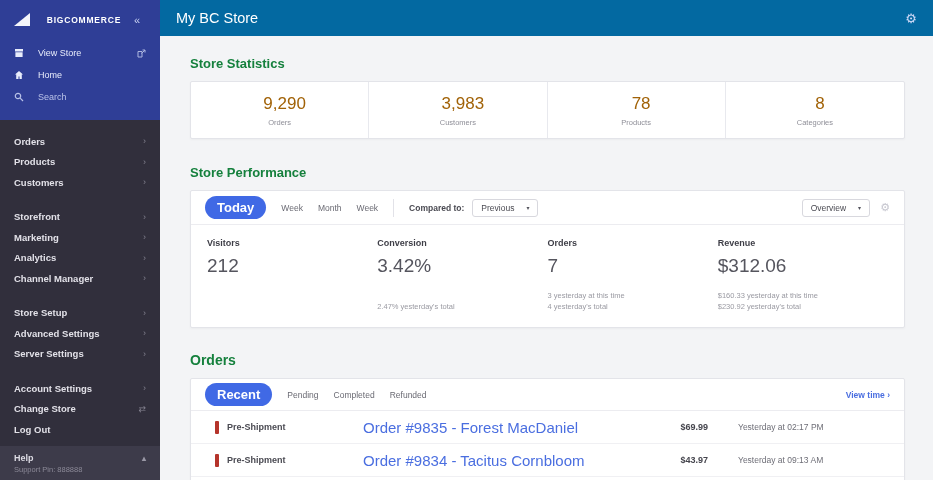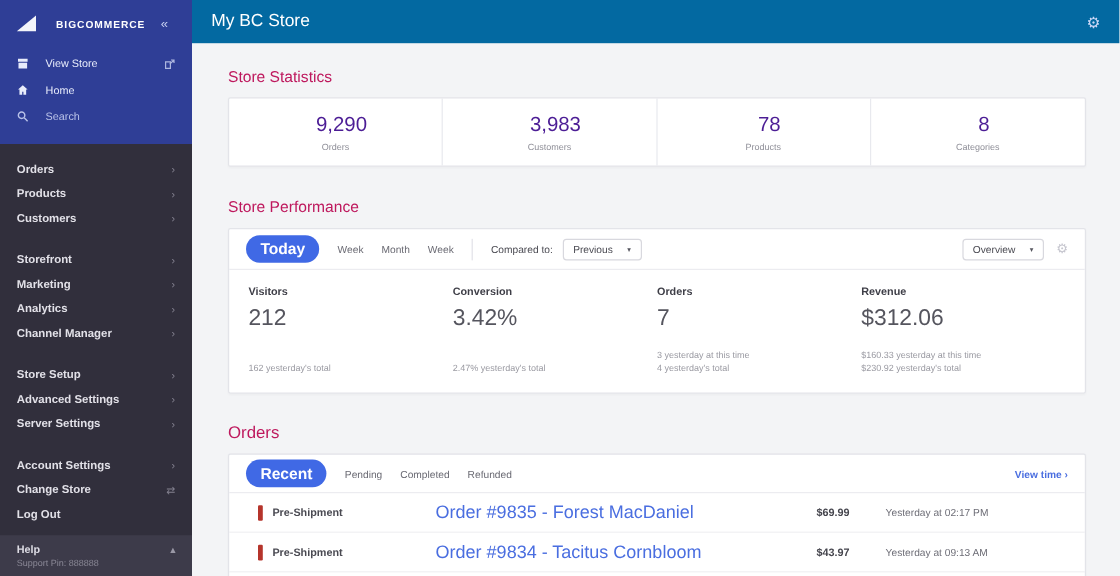--- a/index.html
+++ b/index.html
@@ -29,42 +29,42 @@
   .help-caret { margin-left:auto; color:#9a98a6; font-size:8px; }
   .help-pin { color:#8b8997; font-size:7.5px; margin-top:2px; }
 
   
   .main { flex:1; display:flex; flex-direction:column; }
   .topbar { height:36px; background:#0369a1; display:flex; align-items:center; padding:0 16px; flex:none; }
   .topbar-title { color:#fff; font-size:14.5px; }
   .topbar-gear { margin-left:auto; color:#cdd8f7; font-size:13px; cursor:pointer; }
 
   .content { flex:1; padding:0 28px 0 30px; overflow:hidden; }
-  .h-section { font-size:13px; font-weight:normal; color:#be185d; }
+  .h-section { font-size:13px; font-weight:bold; color:#15803d; }
   .h1 { margin-top:20px; }
   .h2 { margin-top:26px; }
   .h3 { margin-top:24px; font-size:14px; }
 
   .card { background:#fff; border:1px solid #e3e4e9; border-radius:2px; margin-top:10px;
     box-shadow:0 1px 2px rgba(40,40,60,.04); }
 
   
   .stats { display:grid; grid-template-columns:1fr 1fr 1fr 1fr; height:58px; }
   .stat { display:flex; flex-direction:column; align-items:center; justify-content:center; border-right:1px solid #e8e9ee; }
   .stat:last-child { border-right:none; }
-  .stat-val { font-size:17px; color:#4c1d95;margin-left:10px; }
+  .stat-val { font-size:17px; color:#a16207;margin-left:10px; }
   .stat-lbl { font-size:7.5px; color:#8f8f98; margin-top:4px; }
 
   
   .toolbar { display:flex; align-items:center; height:34px; padding:0 14px; border-bottom:1px solid #ececf0; }
   .pill { background:#4069e5; color:#fff; font-size:13px; font-weight:bold; border-radius:999px;
     padding:4px 12px; cursor:pointer; }
   .ttab { font-size:8.5px; color:#6a6a73; margin-left:15px; cursor:pointer; }
   .vdiv { width:1px; height:18px; background:#e2e2e8; margin:0 15px; }
-  .cmp-lbl { font-size:8.5px; font-weight:normal; color:#4a4a52; margin-right:8px; }
+  .cmp-lbl { font-size:8.5px; font-weight:bold; color:#4a4a52; margin-right:8px; }
   .select { display:flex; align-items:center; border:1px solid #d8d8de; border-radius:3px;
     padding:3px 8px; font-size:8.5px; color:#4a4a52; background:#fff; cursor:pointer; }
   .select .car { margin-left:12px; font-size:6px; color:#55555e; }
   .spacer { flex:1; }
   .tool-gear { color:#c6c6cf; font-size:11px; margin-left:10px; cursor:pointer; }
 
   .metrics { display:grid; grid-template-columns:1fr 1fr 1fr 1fr; padding:13px 16px 15px 16px; }
   .m-lbl { font-size:9px; font-weight:bold; color:#3e3e47; }
   .m-val { font-size:19px; color:#55555e; margin-top:7px; }
   .m-gap { height:13px; }
@@ -248,21 +248,20 @@
             <span class="car">▾</span>
           </span>
           <span class="tool-gear">⚙</span>
         </div>
         <div class="metrics">
           <div class="metric">
             <div class="m-lbl">Visitors</div>
             <div class="m-val">212</div>
             <div class="m-gap"></div>
             <div class="m-sub"></div>
-            <div class="m-sub">162 yesterday's total</div>
           </div>
           <div class="metric">
             <div class="m-lbl">Conversion</div>
             <div class="m-val">3.42%</div>
             <div class="m-gap"></div>
             <div class="m-sub"></div>
             <div class="m-sub">2.47% yesterday's total</div>
           </div>
           <div class="metric">
             <div class="m-lbl">Orders</div>

